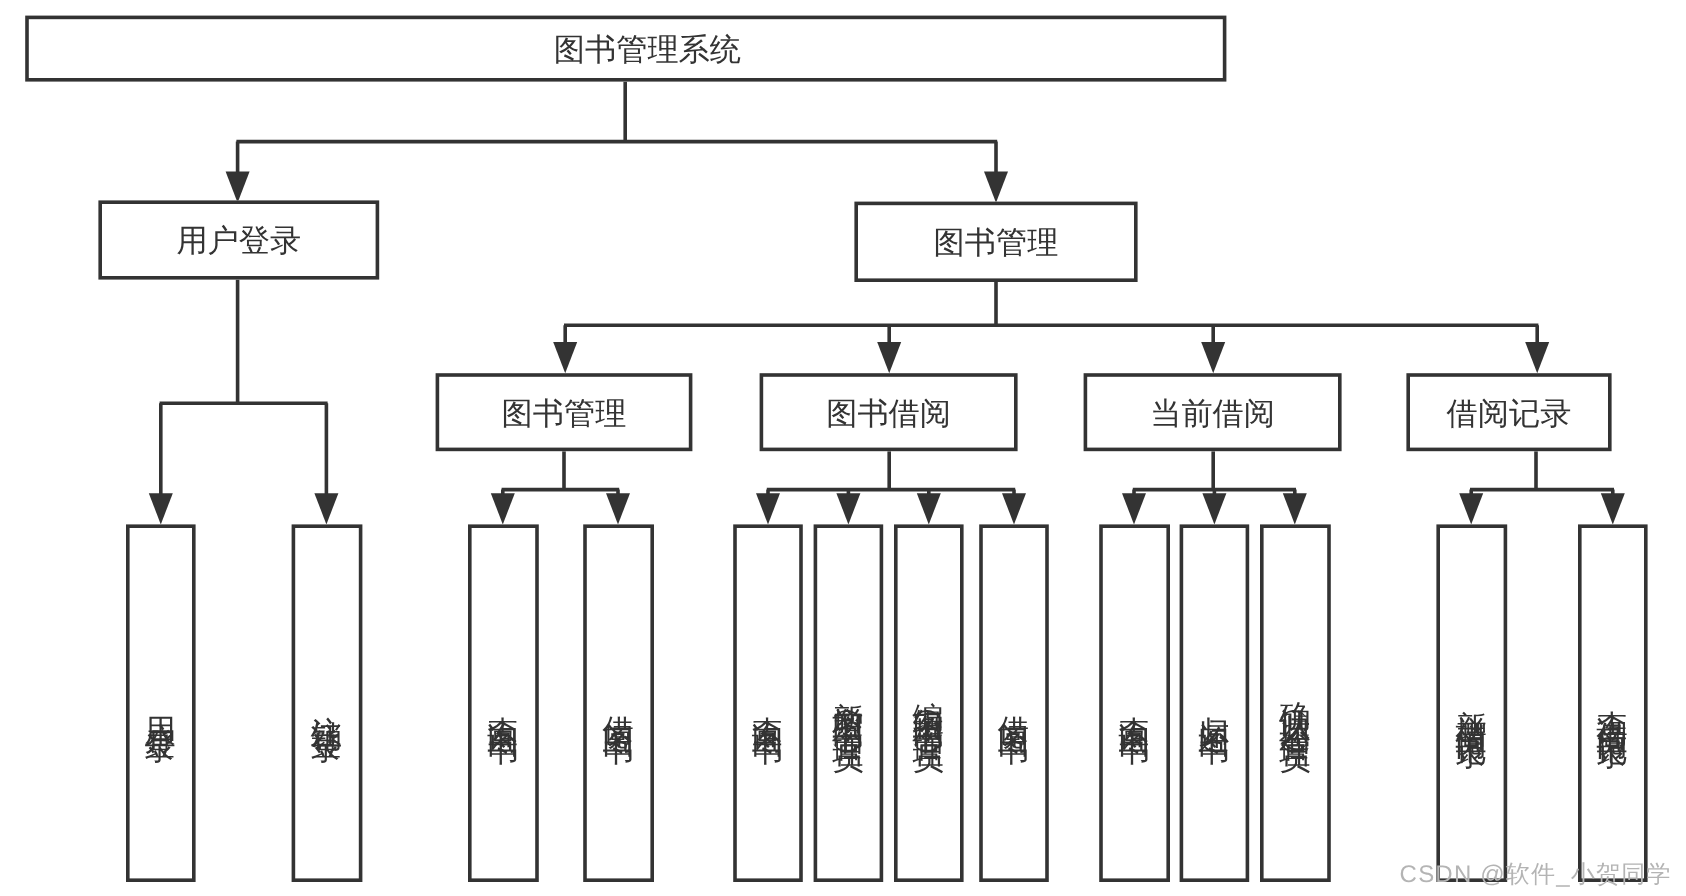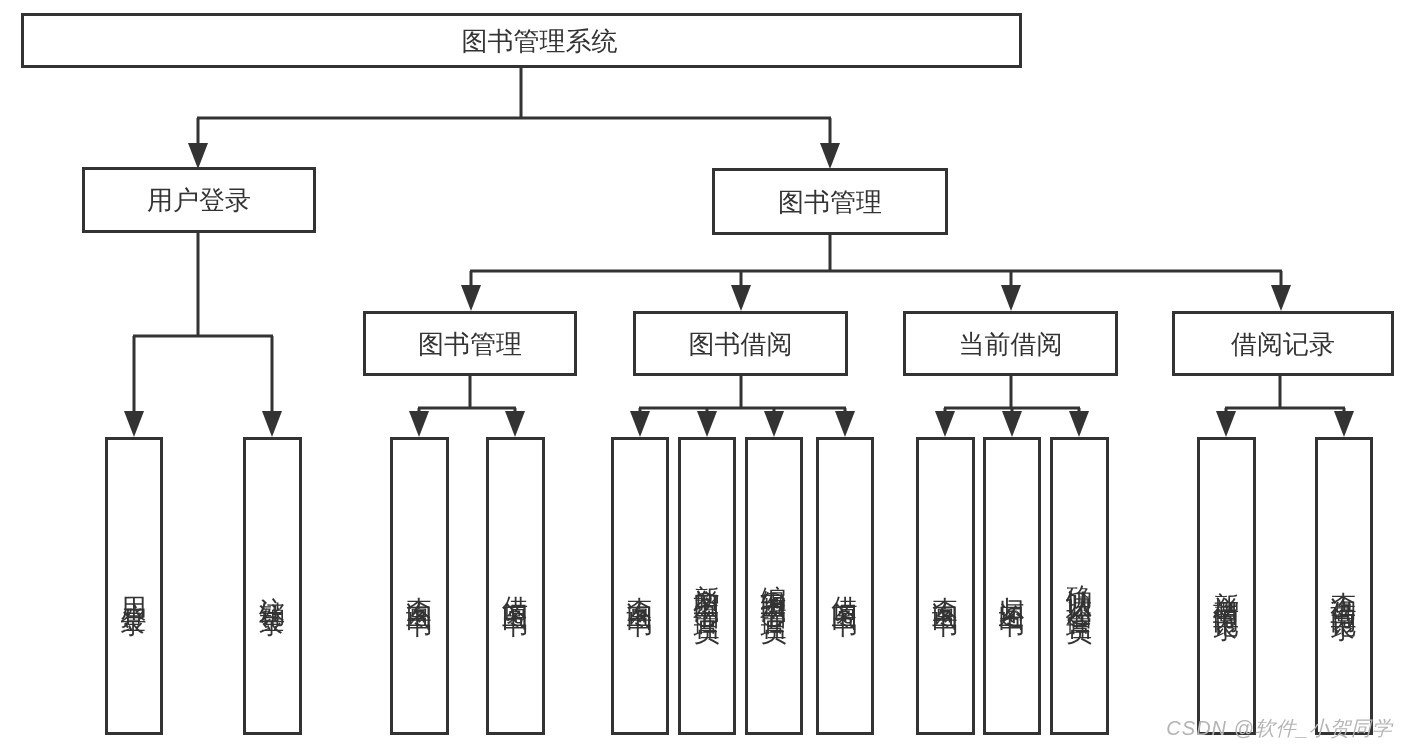--- a/index.html
+++ b/index.html
@@ -23,21 +23,20 @@
     white-space:normal;
     font-size:26px;
   }
   .node.root{font-size:26px;padding-left:36px;}
   .watermark{
     position:absolute;right:12px;bottom:5px;
     font-size:20px;letter-spacing:1px;
     color:var(--watermark,#b4b4b4);
     font-family:"Liberation Sans","DejaVu Sans",sans-serif;
     z-index:5;
-    font-style:italic;
   }
 </style>
 </head>
 <body>
 
 <div class="stage">
 
   <svg class="wires" width="1405" height="747" viewBox="0 0 1405 747">
     <path fill="none" stroke="currentColor" stroke-width="3" d="
       M521 68 V118 M197 118 H831 M198 118 V146 M830 118 V146
@@ -71,21 +70,21 @@
   </svg>
 
   <div class="node root" style="left:21px;top:13px;width:1001px;height:55px">图书管理系统</div>
 
   <div class="node" style="left:82px;top:167px;width:234px;height:66px">用户登录</div>
   <div class="node" style="left:712px;top:168px;width:236px;height:67px">图书管理</div>
 
   <div class="node" style="left:363px;top:311px;width:214px;height:65px">图书管理</div>
   <div class="node" style="left:633px;top:311px;width:215px;height:65px">图书借阅</div>
   <div class="node" style="left:903px;top:311px;width:215px;height:65px">当前借阅</div>
-  <div class="node" style="left:1172px;top:311px;width:222px;height:65px">借阅记录</div>
+  <div class="node" style="left:1172px;top:311px;width:171px;height:65px">借阅记录</div>
 
   <div class="node v" style="left:105px;top:437px;width:58px;height:298px">用户登录</div>
   <div class="node v" style="left:243px;top:437px;width:59px;height:298px">注销登录</div>
 
   <div class="node v" style="left:390px;top:437px;width:59px;height:298px">查询图书</div>
   <div class="node v" style="left:486px;top:437px;width:59px;height:298px">借阅图书</div>
 
   <div class="node v" style="left:611px;top:437px;width:58px;height:298px">查询图书</div>
   <div class="node v" style="left:678px;top:437px;width:58px;height:298px">新增图书（管理员）</div>
   <div class="node v" style="left:745px;top:437px;width:58px;height:298px">编辑图书（管理员）</div>

